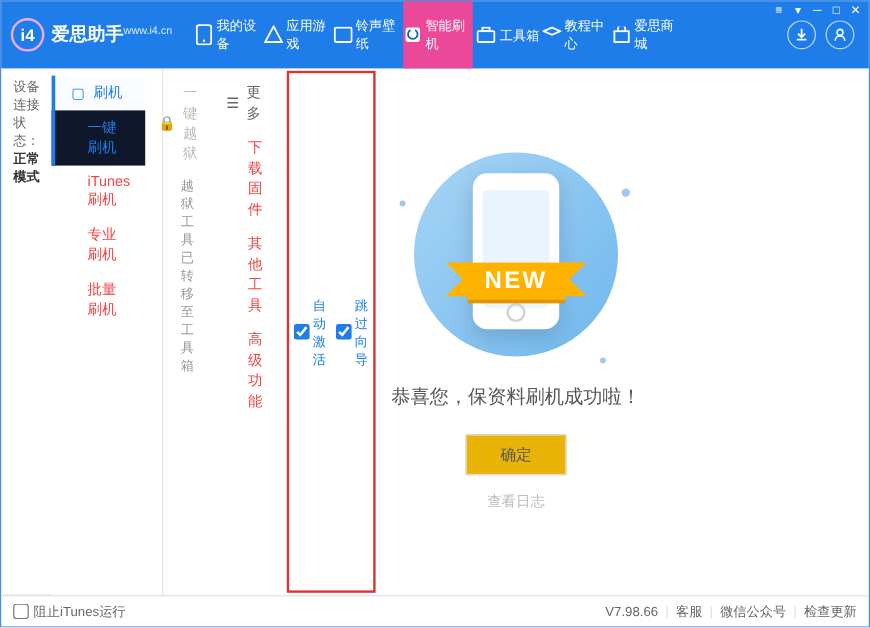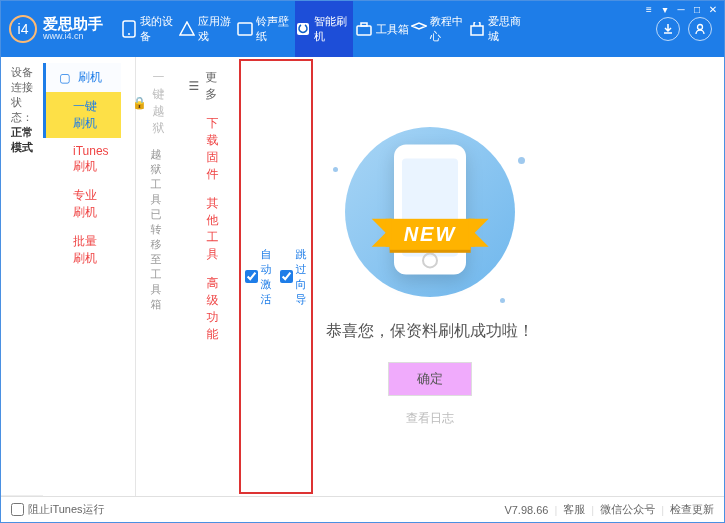--- a/index.html
+++ b/index.html
@@ -1,59 +1,59 @@
 <!DOCTYPE html>
 <html><head>
 <meta charset="utf-8">
 <style>
 *{margin:0;padding:0;box-sizing:border-box;font-family:"Microsoft YaHei",sans-serif}
 body{background:#f5f5f5;display:flex;justify-content:center;align-items:center;height:100vh}
 .window{width:725px;height:523px;background:#fff;border:1px solid #4a90e2;position:relative;display:flex;flex-direction:column}
 .titlebar{background:#1e7de8;height:56px;display:flex;align-items:center;color:#fff;padding:0 8px}
 .logo{display:flex;align-items:center;gap:6px;margin-right:18px}
-.logo-icon{width:28px;height:28px;border:2px solid #fdba74;border-radius:50%;display:flex;align-items:center;justify-content:center;font-weight:normal;font-size:14px}
-.logo-text{display:flex;flex-direction:column;line-height:1.1}
+.logo-icon{width:28px;height:28px;border:2px solid #f0abfc;border-radius:50%;display:flex;align-items:center;justify-content:center;font-weight:bold;font-size:14px}
+.logo-text{display:flex;flex-direction:row;line-height:1.1}
 .logo-name{font-size:15px;font-weight:bold}
 .logo-url{font-size:9px;opacity:.85}
 .nav{display:flex;flex:1;height:100%}
 .nav-item{width:58px;display:flex;flex-direction:row;align-items:center;justify-content:center;gap:3px;font-size:11px;cursor:pointer;height:100%}
-.nav-item.active{background:#1d4ed8}
+.nav-item.active{background:#ec4899}
 .nav-icon{width:18px;height:18px;display:flex;align-items:center;justify-content:center}
 .win-controls{display:flex;align-items:flex-start;gap:2px;position:absolute;right:4px;top:2px}
 .win-btn{width:14px;height:12px;display:flex;align-items:center;justify-content:center;font-size:10px;color:#fff;cursor:pointer}
 .account-icons{display:flex;gap:8px;margin-right:4px;align-items:center}
 .acc-icon{width:24px;height:24px;border:1.5px solid rgba(255,255,255,.7);border-radius:50%;display:flex;align-items:center;justify-content:center;cursor:pointer}
 .body{flex:1;display:flex;overflow:hidden}
 .sidebar{width:135px;border-right:1px solid #e5e5e5;display:flex;flex-direction:row;font-size:12px;color:#555}
 .status-bar{padding:8px 10px;font-size:11px;border-bottom:1px solid #eee;color:#666}
 .status-bar .mode{color:#333;font-weight:bold}
 .side-group{padding:6px 0}
 .side-title{display:flex;align-items:center;gap:6px;padding:6px 12px;cursor:pointer;color:#666}
 .side-title.active-blue{border-left:3px solid #1e7de8;color:#1e7de8;background:#fafcff}
 .side-title.muted{color:#bbb}
 .side-title .gicon{width:14px;display:flex;justify-content:center}
 .side-item{padding:6px 12px 6px 30px;cursor:pointer;color:#ef4444}
-.side-item.active{background:#fde047;color:#1e7de8;border-left:3px solid #1e7de8;padding-left:27px}
+.side-item.active{background:#0f172a;color:#1e7de8;border-left:3px solid #1e7de8;padding-left:27px}
 .side-note{padding:4px 12px 8px 30px;color:#999;font-size:11px}
 .check-row{border:2px solid #d33;margin:2px 6px;padding:6px 4px;display:flex;gap:8px;font-size:11px}
 .chk{display:flex;align-items:center;gap:3px;color:#1e7de8}
 .chk input{accent-color:#1e7de8}
 .content{flex:1;display:flex;flex-direction:column;align-items:center;justify-content:center;padding:20px;position:relative}
 .illus{width:170px;height:170px;position:relative;margin-bottom:24px}
 .circle-bg{position:absolute;inset:0;border-radius:50%;background:linear-gradient(135deg,#a8d5f5,#6fb7ed)}
 .dot{position:absolute;width:5px;height:5px;border-radius:50%;background:#9fc9ee}
 .phone{position:absolute;left:50%;top:50%;transform:translate(-50%,-52%);width:72px;height:130px;background:#fff;border-radius:12px;box-shadow:0 6px 18px rgba(0,0,0,.15)}
 .phone::before{content:"";position:absolute;left:8px;right:8px;top:14px;bottom:18px;background:#eaf4ff;border-radius:4px}
 .phone::after{content:"";position:absolute;left:50%;bottom:6px;transform:translateX(-50%);width:12px;height:12px;border:2px solid #d0d0d0;border-radius:50%}
-.ribbon{position:absolute;left:50%;top:58%;transform:translate(-50%,-20%);background:#ffb300;color:#fff;font-weight:900;font-size:20px;padding:4px 14px;letter-spacing:2px;font-style:italic;box-shadow:0 3px 0 #e09600}
+.ribbon{position:absolute;left:50%;top:58%;transform:translate(-50%,-20%);background:#ffb300;color:#fff;font-weight:900;font-size:20px;padding:4px 14px;letter-spacing:2px;box-shadow:0 3px 0 #e09600}
 .ribbon::before,.ribbon::after{content:"";position:absolute;top:0;width:0;height:0;border:14px solid #ffb300}
 .ribbon::before{left:-18px;border-left-color:transparent;border-right-width:6px}
 .ribbon::after{right:-18px;border-right-color:transparent;border-left-width:6px}
 .msg{font-size:16px;color:#555;margin-bottom:20px}
-.ok-btn{border:1px solid #ddd;background:#f0abfc;padding:7px 28px;font-size:13px;color:#555;cursor:pointer;margin-bottom:14px}
+.ok-btn{border:1px solid #ddd;background:#eab308;padding:7px 28px;font-size:13px;color:#555;cursor:pointer;margin-bottom:14px}
 .log-link{font-size:12px;color:#bbb;cursor:pointer}
 .footer{height:26px;border-top:1px solid #e0e0e0;display:flex;align-items:center;font-size:11px;color:#666;padding:0 10px;justify-content:space-between}
 .footer-left{display:flex;align-items:center;gap:4px}
 .footer-right{display:flex;align-items:center;gap:6px}
 .fsep{color:#ddd}
 </style>
 </head>
 <body>
 
 <div class="window">

